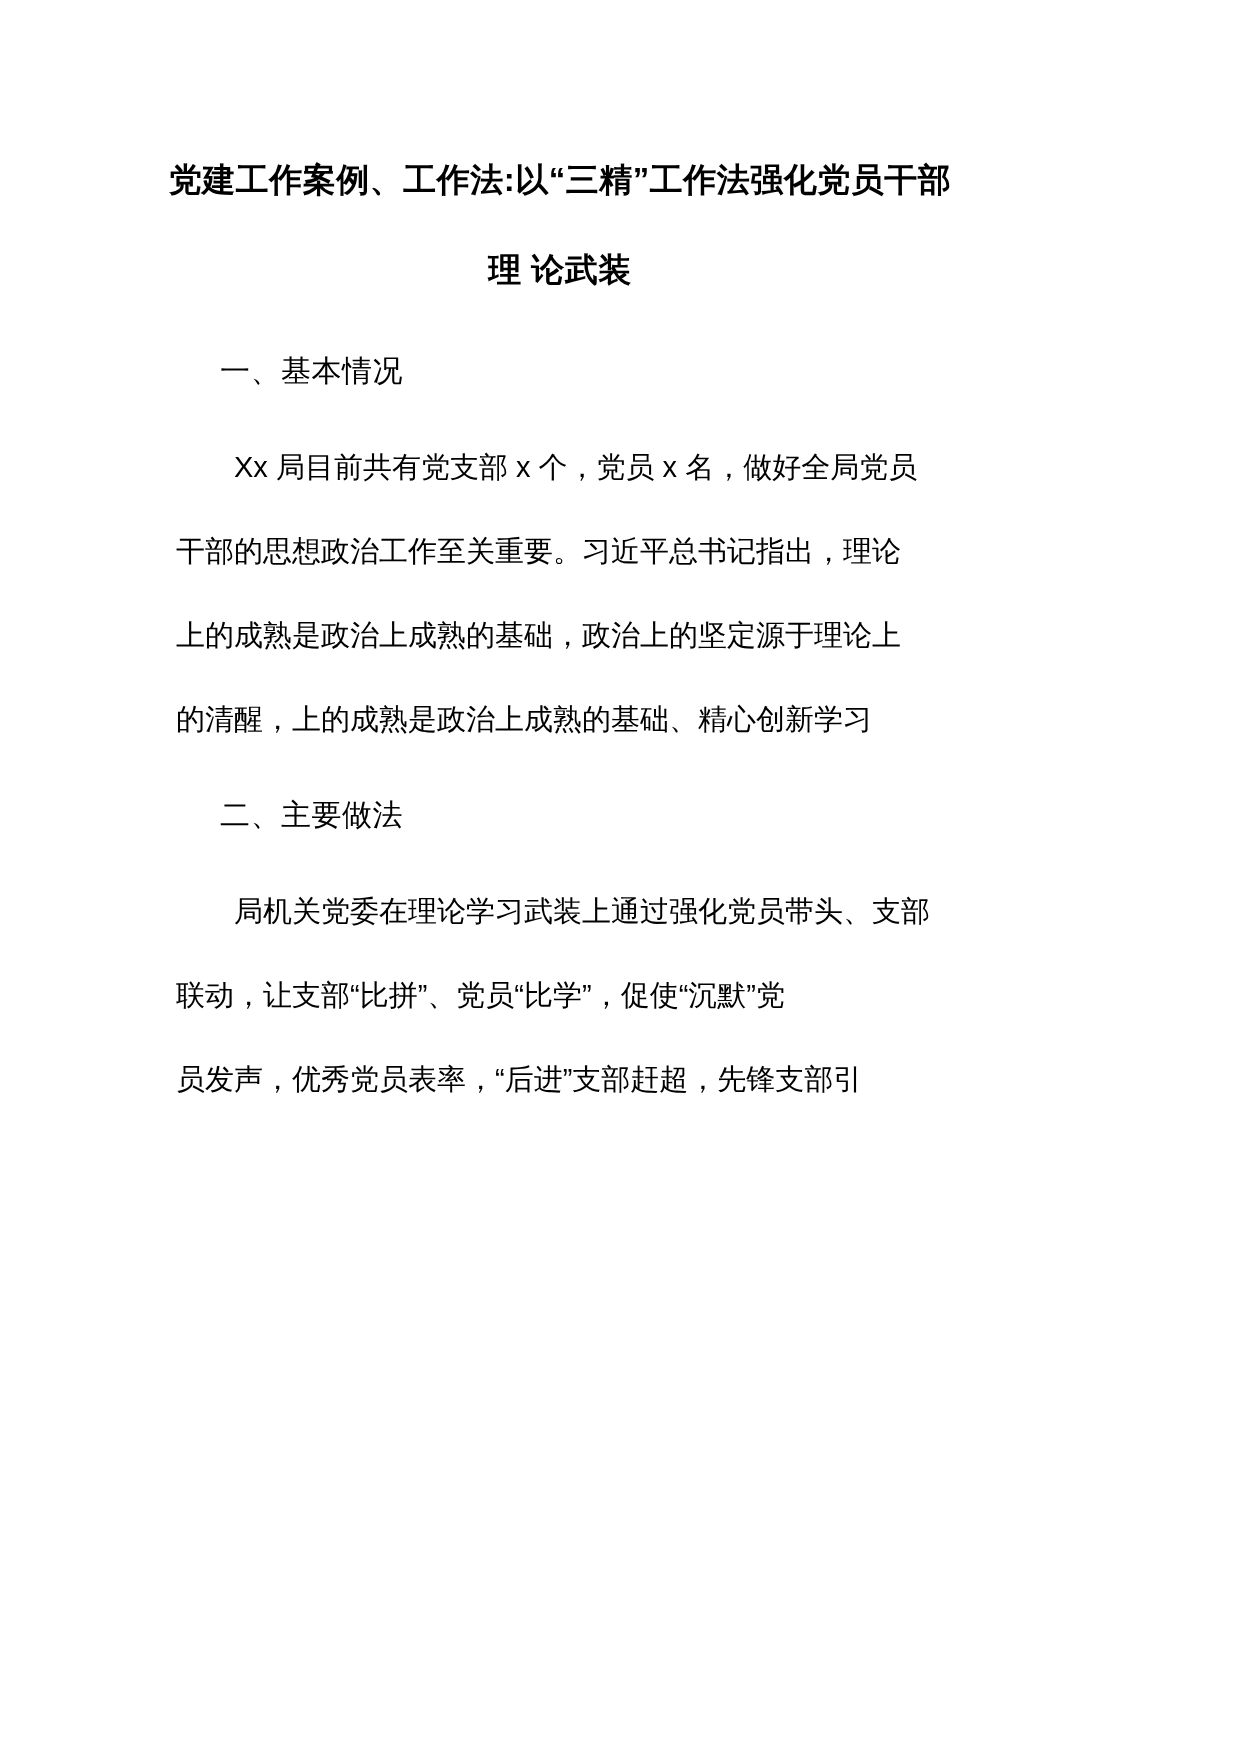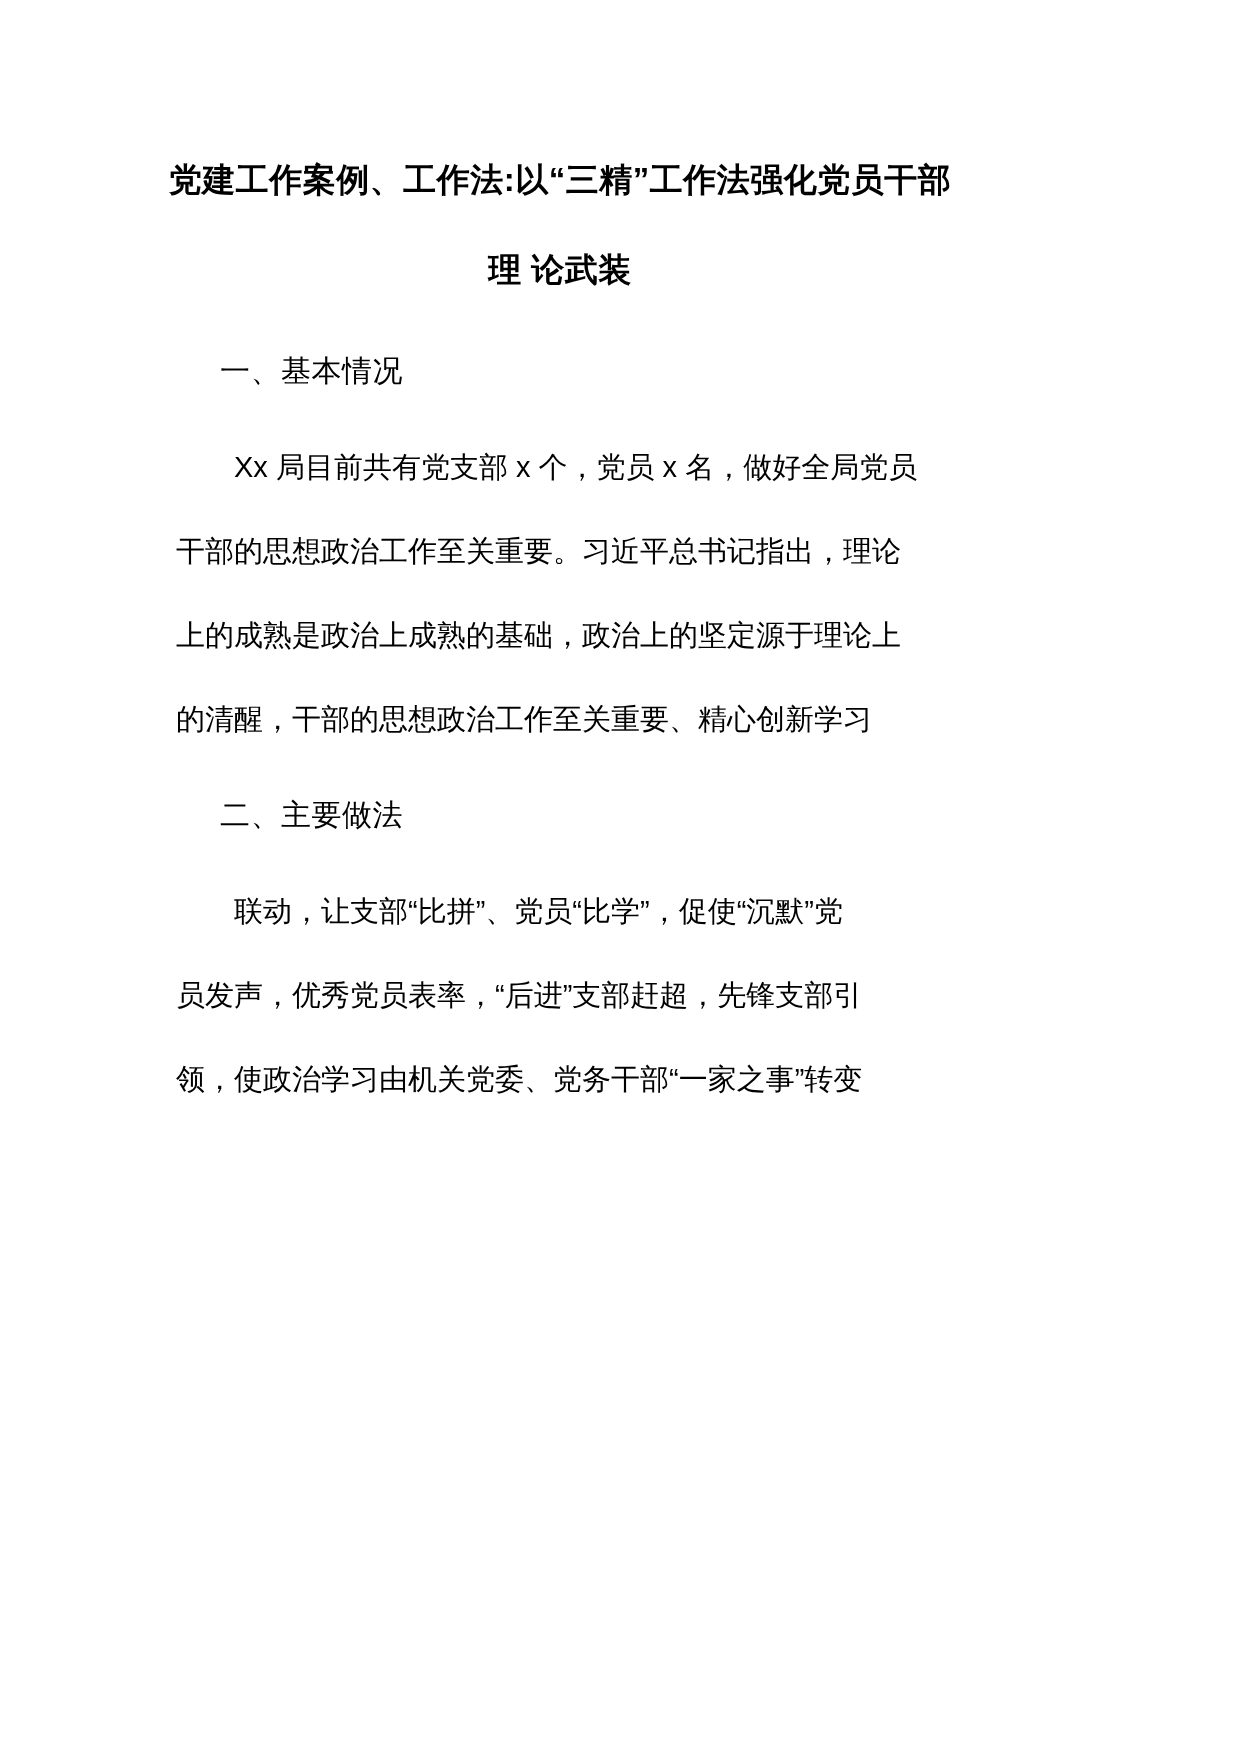--- a/index.html
+++ b/index.html
@@ -70,25 +70,25 @@
       <span class="title-line">党建工作案例、工作法:以“三精”工作法强化党员干部理</span>
       <span class="title-line">论武装</span>
     </h1>
 
     <h2 class="section-heading first">一、基本情况</h2>
 
     <div class="para-block">
       <span class="para-line">Xx 局目前共有党支部 x 个，党员 x 名，做好全局党员</span>
       <span class="para-line">干部的思想政治工作至关重要。习近平总书记指出，理论</span>
       <span class="para-line">上的成熟是政治上成熟的基础，政治上的坚定源于理论上</span>
-      <span class="para-line">的清醒，干部的思想政治工作至关重要、精心创新学习</span>
+      <span class="para-line">的清醒，上的成熟是政治上成熟的基础、精心创新学习</span>
     </div>
 
     <h2 class="section-heading">二、主要做法</h2>
 
     <div class="para-block">
+      <span class="para-line">局机关党委在理论学习武装上通过强化党员带头、支部</span>
       <span class="para-line">联动，让支部“比拼”、党员“比学”，促使“沉默”党</span>
       <span class="para-line">员发声，优秀党员表率，“后进”支部赶超，先锋支部引</span>
-      <span class="para-line">领，使政治学习由机关党委、党务干部“一家之事”转变</span>
     </div>
 
   </div>
 </div>
 
 </body></html>

